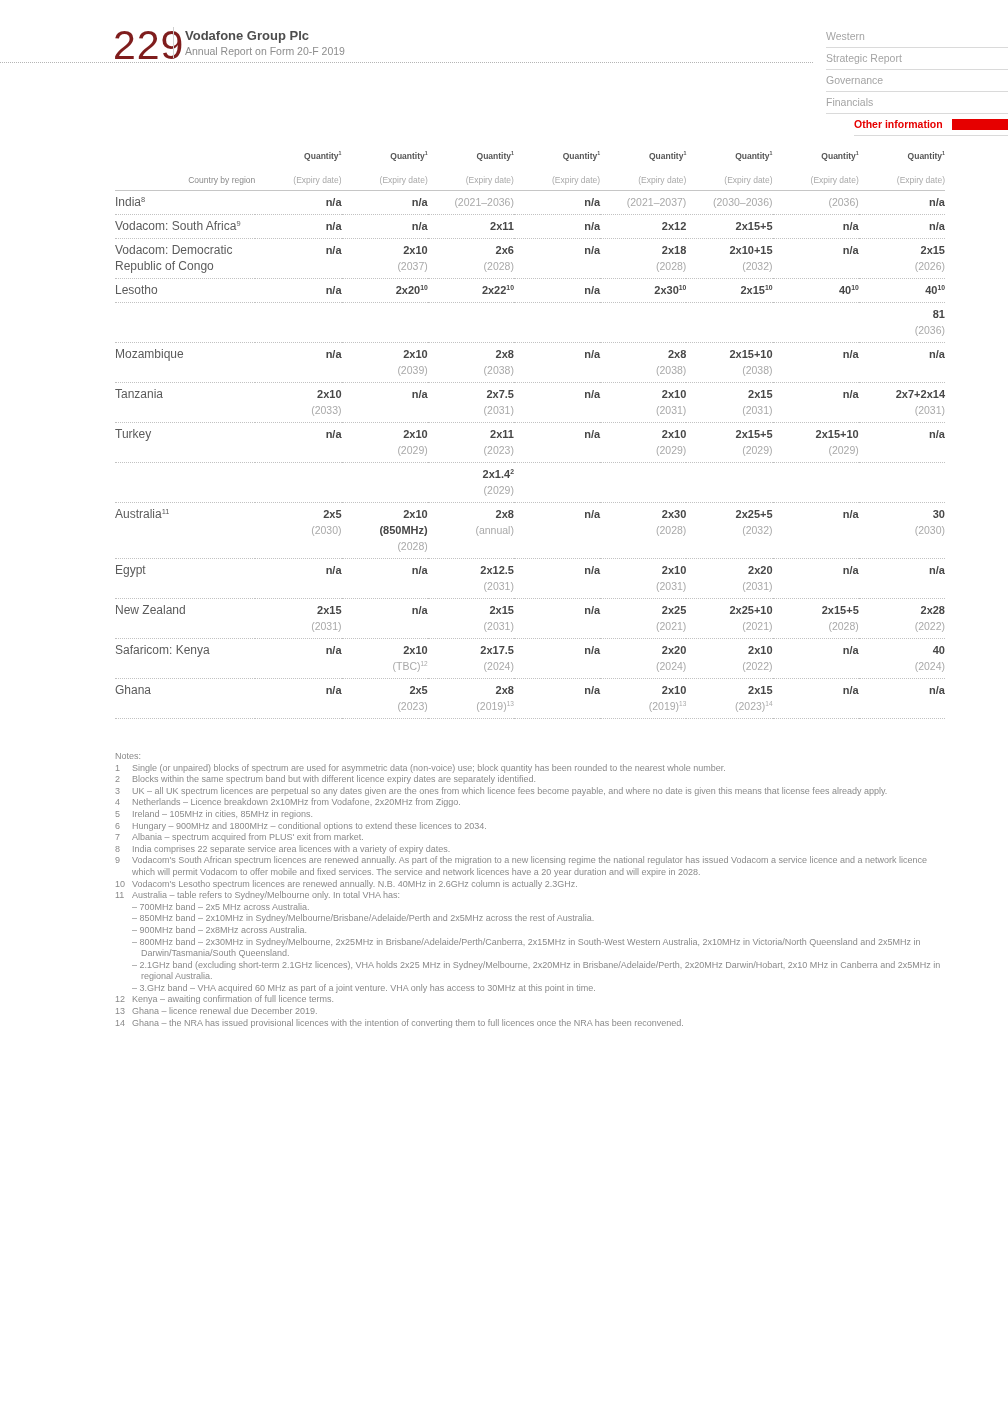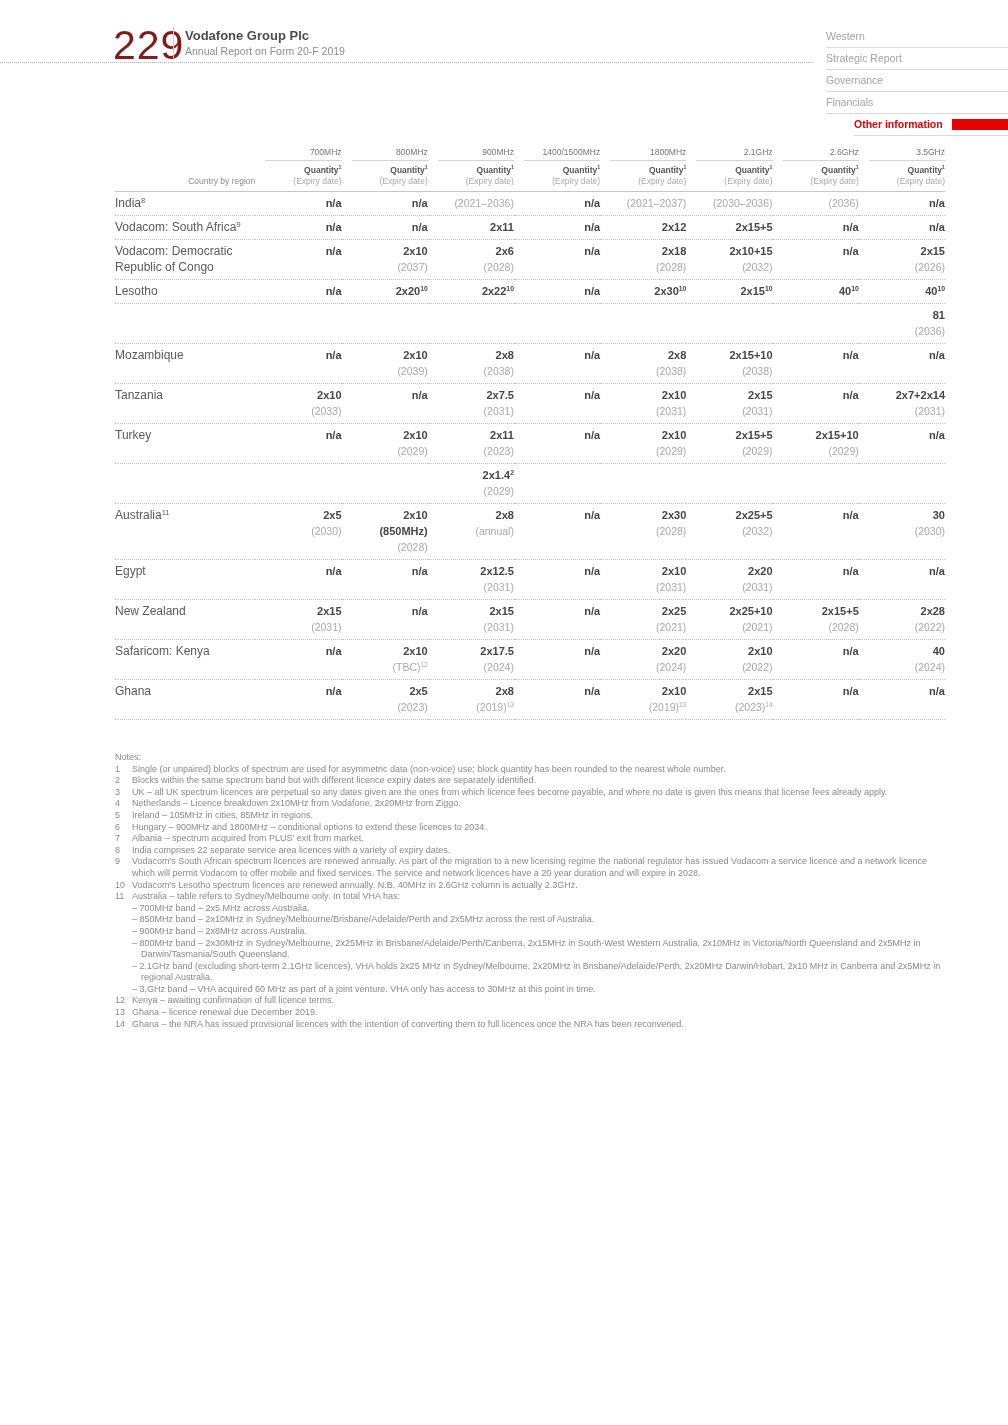--- a/index.html
+++ b/index.html
@@ -26,21 +26,21 @@
 
   table.spectrum{width:830px;table-layout:fixed;border-collapse:collapse;}
   .col-country{width:140px;}
   .col-f{width:86px;}
   th{padding:0;vertical-align:bottom;font-weight:normal;}
   .freq-head{margin-left:10px;border-bottom:1px solid #d4d4d4;font-size:8.5px;color:#757575;
              text-align:right;padding-bottom:3px;}
   .hrow2 th{border-bottom:1px solid #c6c6c6;padding:4px 0 5px;text-align:right;}
   .country-head{text-align:left;font-size:8.5px;color:#8a8a8a;}
   .qty{font-size:8.5px;font-weight:bold;color:#565656;}
-  .exp{font-size:8.5px;color:#a9a9a9;margin-top:1px;}
+  .exp{font-size:8.5px;color:#a9a9a9;margin-top:14px;}
   .section-row td{font-size:14px;font-weight:bold;color:#474747;padding:4px 0 5px;
                   border-bottom:1px dotted #c2c2c2;}
   tbody td{border-bottom:1px dotted #c2c2c2;padding:3px 0 4px;vertical-align:top;}
   td.c-name{font-size:12px;color:#5b5b5b;margin-left:40px;}
   td.c-name div{line-height:16px;}
   td.c-val{text-align:right;}
   .q{font-size:11px;font-weight:bold;color:#474747;line-height:16px;}
   .d{font-size:10.5px;color:#a9a9a9;line-height:16px;}
   sup{font-size:62%;line-height:0;vertical-align:4px;}
 
@@ -88,47 +88,20 @@
         <col class="col-f">
         <col class="col-f">
         <col class="col-f">
         <col class="col-f">
       <col class="col-f">
         <col class="col-f">
         <col class="col-f">
         <col class="col-f">
     </colgroup>
     <thead>
-      <tr class="hrow1">
-        <th></th>
-      <th>
-            <div class="freq-head">700MHz</div>
-          </th>
-          <th>
-            <div class="freq-head">800MHz</div>
-          </th>
-          <th>
-            <div class="freq-head">900MHz</div>
-          </th>
-          <th>
-            <div class="freq-head">1400/1500MHz</div>
-          </th>
-          <th>
-            <div class="freq-head">1800MHz</div>
-          </th>
-          <th>
-            <div class="freq-head">2.1GHz</div>
-          </th>
-          <th>
-            <div class="freq-head">2.6GHz</div>
-          </th>
-          <th>
-            <div class="freq-head">3.5GHz</div>
-          </th>
-        </tr>
       <tr class="hrow2">
         <th class="country-head">Country by region</th>
       <th>
             <div class="qty">Quantity<sup>1</sup></div>
             <div class="exp">(Expiry date)</div>
           </th>
           <th>
             <div class="qty">Quantity<sup>1</sup></div>
             <div class="exp">(Expiry date)</div>
           </th>

